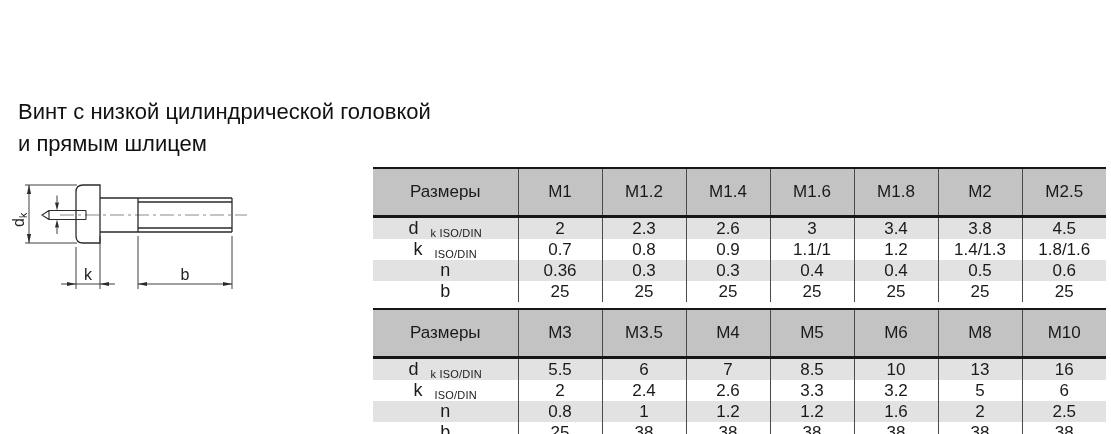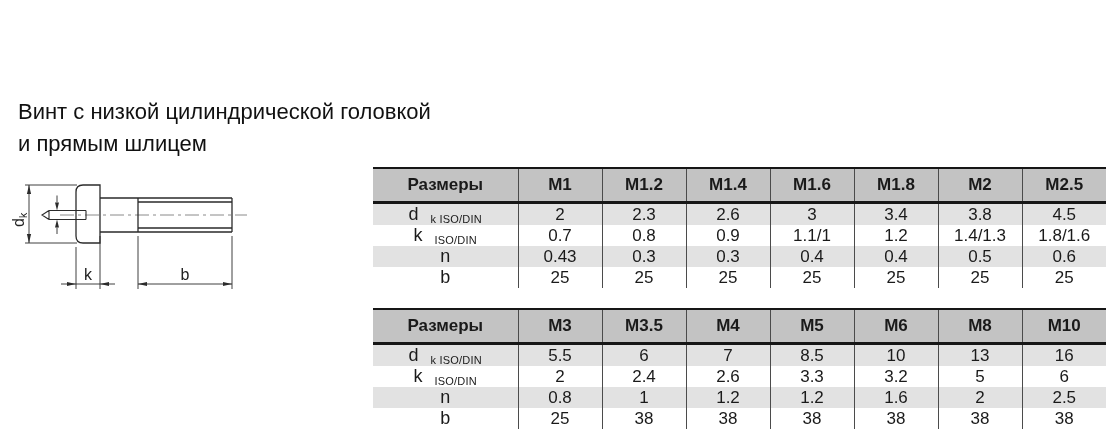--- a/index.html
+++ b/index.html
@@ -19,21 +19,21 @@
   .subtitle-block{position:absolute;left:18px;top:96px;font-size:22px;font-weight:400;line-height:32px;color:#111;}
   .drawing-svg{position:absolute;left:0;top:0;width:1111px;height:434px;pointer-events:none;}
 
   table.spec{
     position:absolute;left:373px;border-collapse:collapse;table-layout:fixed;
     font-size:17px;color:var(--ink);
   }
   table.spec.t1{top:167px;}
   table.spec.t2{top:308px;}
   .spec th{
-    background:var(--header-bg);font-weight:700;height:22px;padding:5px;text-align:center;
+    background:var(--header-bg);font-weight:400;height:22px;padding:12px;text-align:center;
     border-top:2px solid var(--border-dark);
     border-bottom:3px solid var(--border-dark);
   }
   .spec td{height:21px;padding:0;text-align:center;font-weight:400;}
   .spec th + th, .spec td + td{border-left:1px solid var(--grid-line);}
   .spec tbody tr:nth-child(odd){background:var(--stripe-bg);}
   .spec td.rowlabel .base{font-size:18px;}
   .spec td.rowlabel .sub{font-size:11px;position:relative;top:3px;margin-left:12px;letter-spacing:.2px;}
 </style>
 </head>
@@ -130,21 +130,21 @@
         <td>0.7</td>
         <td>0.8</td>
         <td>0.9</td>
         <td>1.1/1</td>
         <td>1.2</td>
         <td>1.4/1.3</td>
         <td>1.8/1.6</td>
       </tr>
       <tr>
         <td class="rowlabel"><span class="base">n</span></td>
-        <td>0.43</td>
+        <td>0.36</td>
         <td>0.3</td>
         <td>0.3</td>
         <td>0.4</td>
         <td>0.4</td>
         <td>0.5</td>
         <td>0.6</td>
       </tr>
       <tr>
         <td class="rowlabel"><span class="base">b</span></td>
         <td>25</td>

